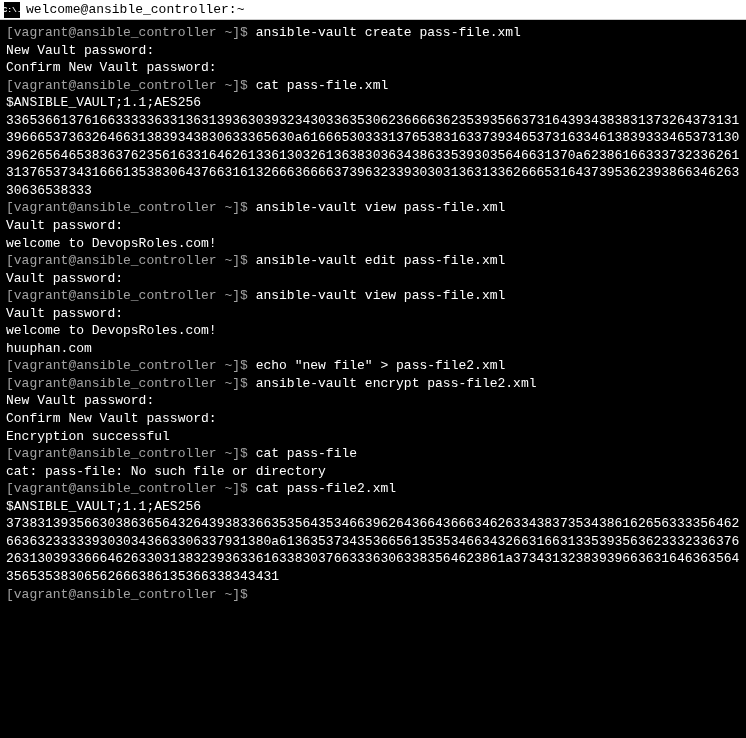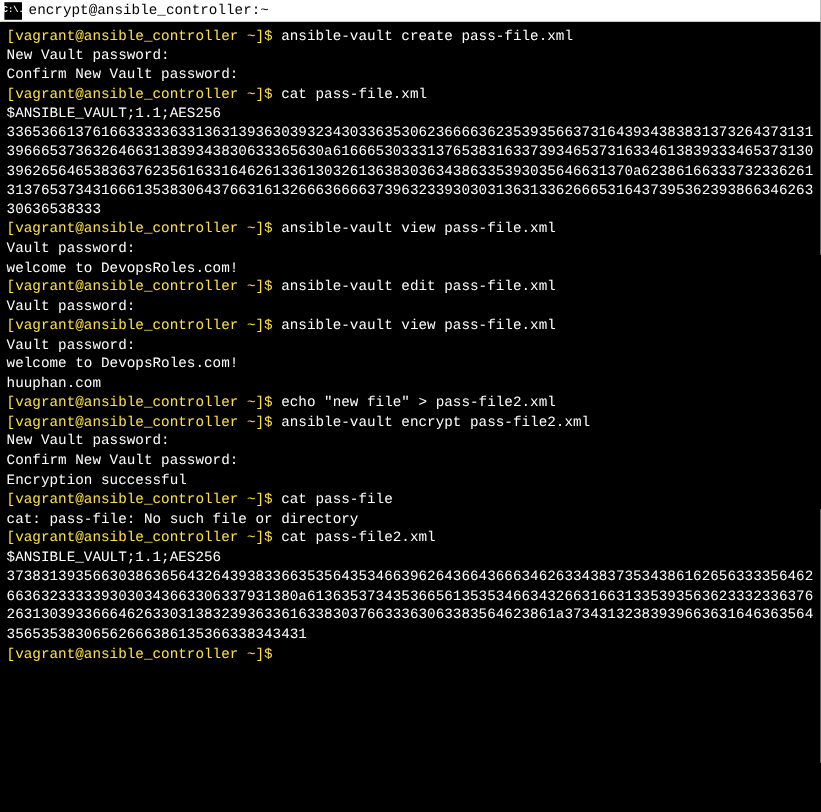--- a/index.html
+++ b/index.html
@@ -37,27 +37,27 @@
     .terminal {
       background: #000000;
       color: #ffffff;
       padding: 4px 6px;
       min-height: 718px;
       line-height: 1.35;
       word-break: break-all;
       white-space: pre-wrap;
     }
     .prompt {
-      color: #fde047;
+      color: #a3a3a3;
     }
     .line {
       display: block;
     }
   </style>
 </head>
 <body>
 
 <div class="title-bar">
   <span class="title-icon">C:\.</span>
-  <span>encrypt@ansible_controller:~</span>
+  <span>welcome@ansible_controller:~</span>
 </div>
 
 <div class="terminal" id="terminal"><span class="line"><span class="prompt">[vagrant@ansible_controller ~]$ </span><span>ansible-vault create pass-file.xml</span></span><span class="line">New Vault password:</span><span class="line">Confirm New Vault password:</span><span class="line"><span class="prompt">[vagrant@ansible_controller ~]$ </span><span>cat pass-file.xml</span></span><span class="line">$ANSIBLE_VAULT;1.1;AES256</span><span class="line">33653661376166333336331363139363039323430336353062366663623539356637316439343838313732643731313966653736326466313839343830633365630a616665303331376538316337393465373163346138393334653731303962656465383637623561633164626133613032613638303634386335393035646631370a62386166333732336261313765373431666135383064376631613266636666373963233930303136313362666531643739536239386634626330636538333</span><span class="line"><span class="prompt">[vagrant@ansible_controller ~]$ </span><span>ansible-vault view pass-file.xml</span></span><span class="line">Vault password:</span><span class="line">welcome to DevopsRoles.com!</span><span class="line"><span class="prompt">[vagrant@ansible_controller ~]$ </span><span>ansible-vault edit pass-file.xml</span></span><span class="line">Vault password:</span><span class="line"><span class="prompt">[vagrant@ansible_controller ~]$ </span><span>ansible-vault view pass-file.xml</span></span><span class="line">Vault password:</span><span class="line">welcome to DevopsRoles.com!</span><span class="line">huuphan.com</span><span class="line"><span class="prompt">[vagrant@ansible_controller ~]$ </span><span>echo "new file" &gt; pass-file2.xml</span></span><span class="line"><span class="prompt">[vagrant@ansible_controller ~]$ </span><span>ansible-vault encrypt pass-file2.xml</span></span><span class="line">New Vault password:</span><span class="line">Confirm New Vault password:</span><span class="line">Encryption successful</span><span class="line"><span class="prompt">[vagrant@ansible_controller ~]$ </span><span>cat pass-file</span></span><span class="line">cat: pass-file: No such file or directory</span><span class="line"><span class="prompt">[vagrant@ansible_controller ~]$ </span><span>cat pass-file2.xml</span></span><span class="line">$ANSIBLE_VAULT;1.1;AES256</span><span class="line">37383139356630386365643264393833663535643534663962643664366634626334383735343861626563333564626636323333393030343663306337931380a613635373435366561353534663432663166313353935636233323363762631303933666462633031383239363361633830376633363063383564623861a3734313238393966363164636356435653538306562666386135366338343431</span><span class="line"><span class="prompt">[vagrant@ansible_controller ~]$ </span><span></span></span></div>
 
 </body></html>

